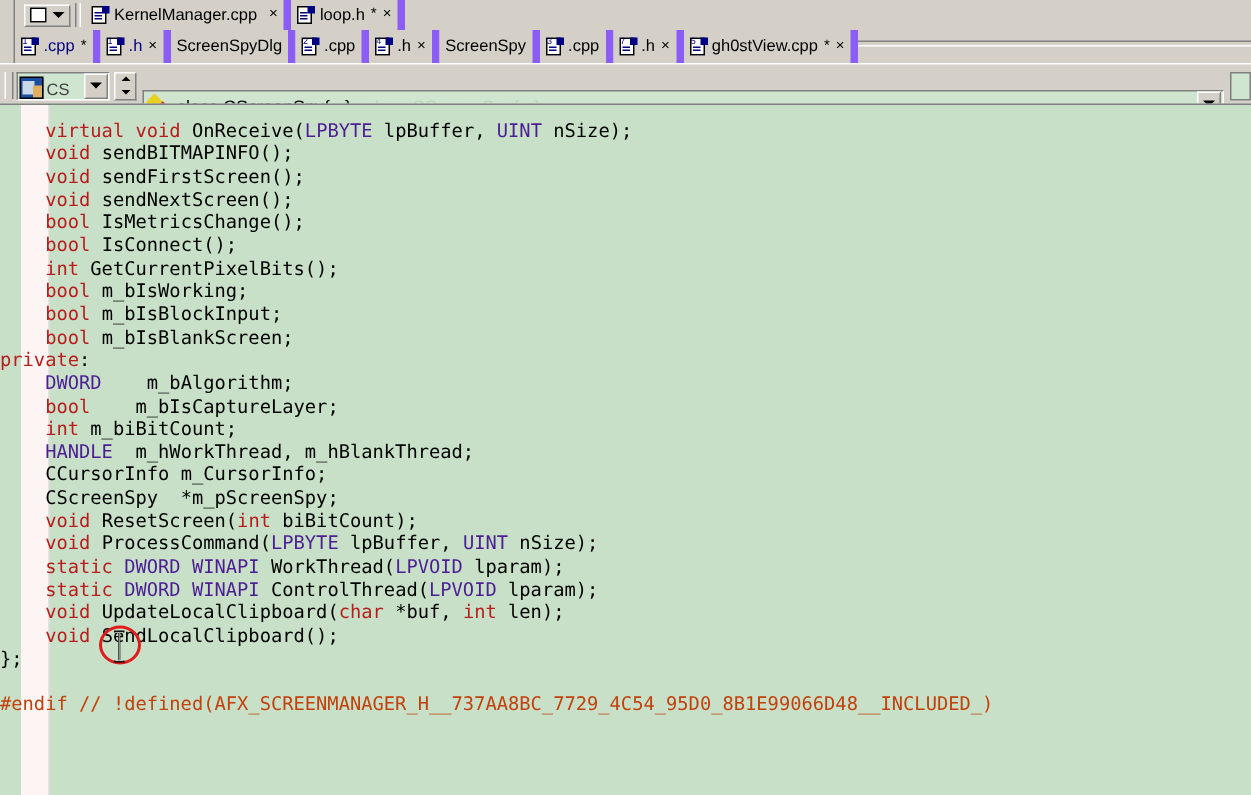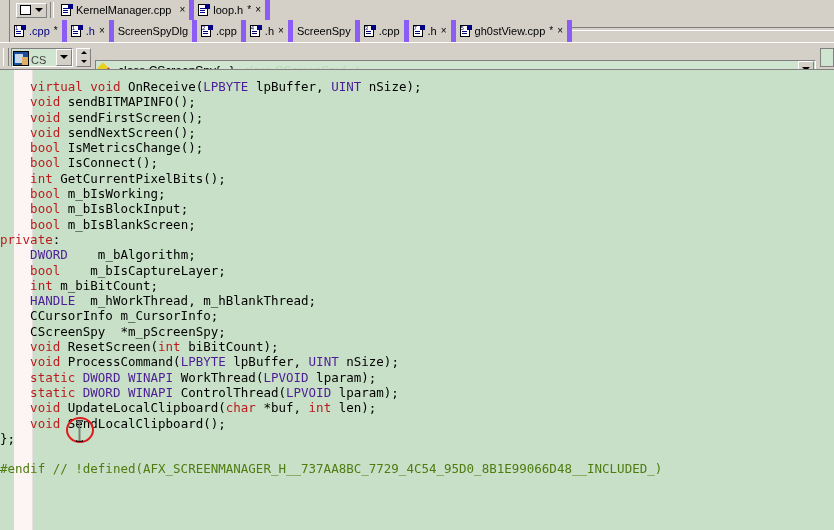--- a/index.html
+++ b/index.html
@@ -112,21 +112,21 @@
     margin:0;padding:9px 0 0 0;
     font-family:"DejaVu Sans Mono","Liberation Mono",monospace;
     font-size:12.5px;
     line-height:15.3px;
     color:#000000;
     white-space:pre;
     letter-spacing:0px;
   }
   .kw{color:#b91c1c;}
   .ty{color:#4c1d95;}
-  .pp{color:#4d7c0f;}
+  .pp{color:#c2410c;}
   .pl{color:#000000;}
 
   
   #redcircle{
     position:absolute;left:66px;top:347px;width:28px;height:26px;
     border:2px solid #e01b1b;border-radius:50%;
     box-sizing:border-box;pointer-events:none;
   }
   
   #ibeam{position:absolute;left:74px;top:350px;width:11px;height:22px;pointer-events:none;}

